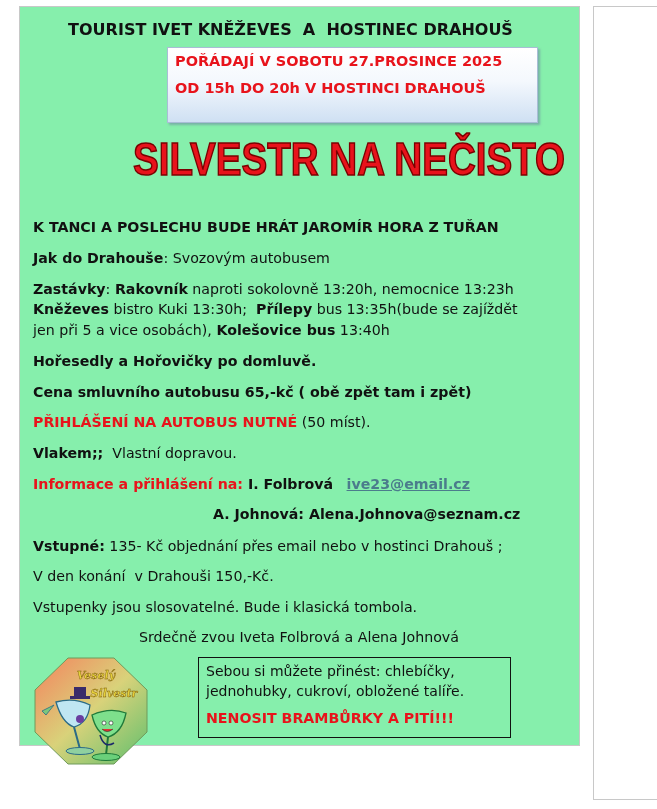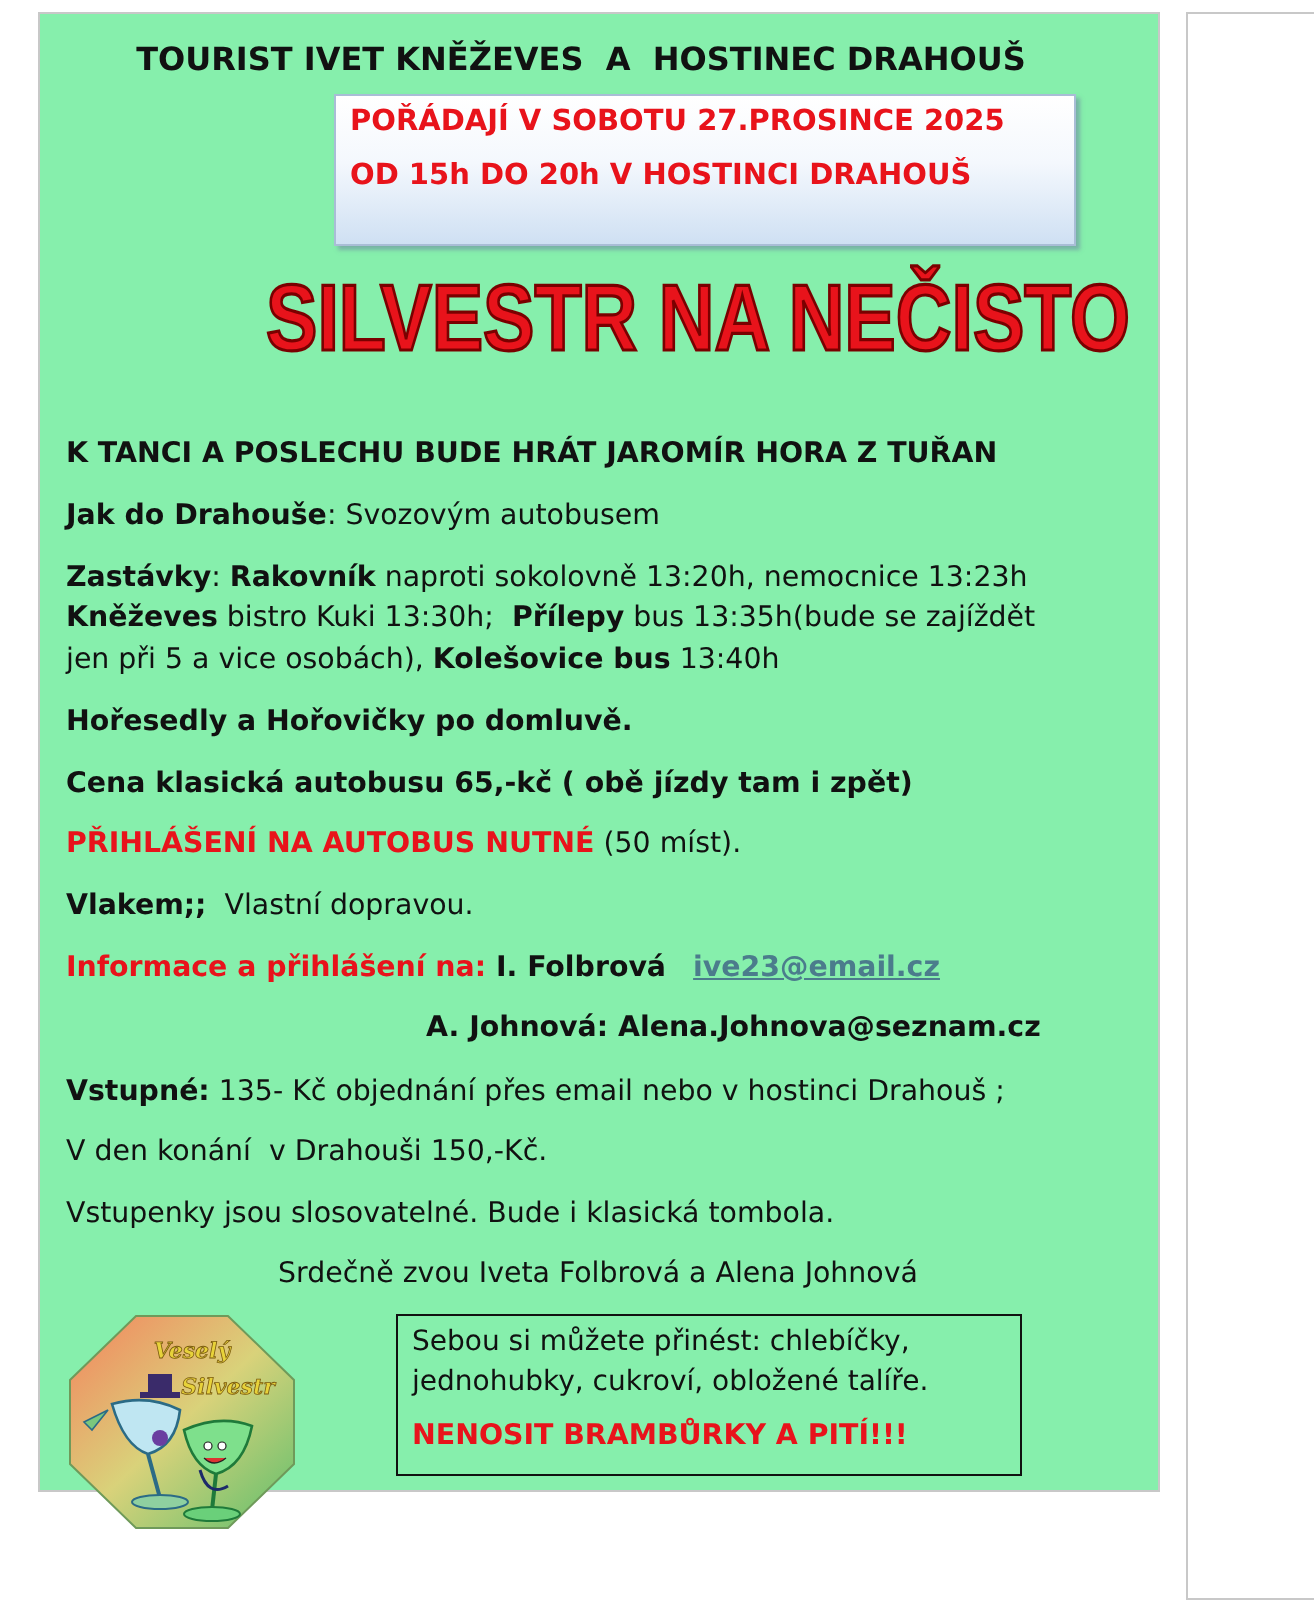--- a/index.html
+++ b/index.html
@@ -60,21 +60,21 @@
     <span class="b">Zastávky</span><span>: </span><span class="b">Rakovník</span><span> naproti sokolovně 13:20h, nemocnice 13:23h</span>
   </div>
   <div class="abs body-text" style="top:292px">
     <span class="b">Kněževes</span><span style="white-space:pre"> bistro Kuki 13:30h;  </span><span class="b">Přílepy</span><span> bus 13:35h(bude se zajíždět</span>
   </div>
   <div class="abs body-text" style="top:313px">
     <span style="white-space:pre">jen při 5 a vice osobách), </span><span class="b">Kolešovice bus</span><span> 13:40h</span>
   </div>
 
   <div class="abs body-text b" style="top:344px">Hořesedly a Hořovičky po domluvě.</div>
-  <div class="abs body-text b" style="top:375px">Cena klasická autobusu 65,-kč ( obě jízdy tam i zpět)</div>
+  <div class="abs body-text b" style="top:375px">Cena smluvního autobusu 65,-kč ( obě zpět tam i zpět)</div>
 
   <div class="abs body-text" style="top:405px">
     <span class="b red">PŘIHLÁŠENÍ NA AUTOBUS NUTNÉ</span><span> (50 míst).</span>
   </div>
 
   <div class="abs body-text" style="top:436px; white-space:pre"><span class="b">Vlakem;;</span><span>  Vlastní dopravou.</span></div>
 
   <div class="abs body-text" style="top:467px; white-space:pre"><span class="b red">Informace a přihlášení na:</span><span class="b"> I. Folbrová</span><span>   </span><a class="link">ive23@email.cz</a></div>
 
   <div class="abs body-text b" style="top:497px; left:193px">A. Johnová: Alena.Johnova@seznam.cz</div>

